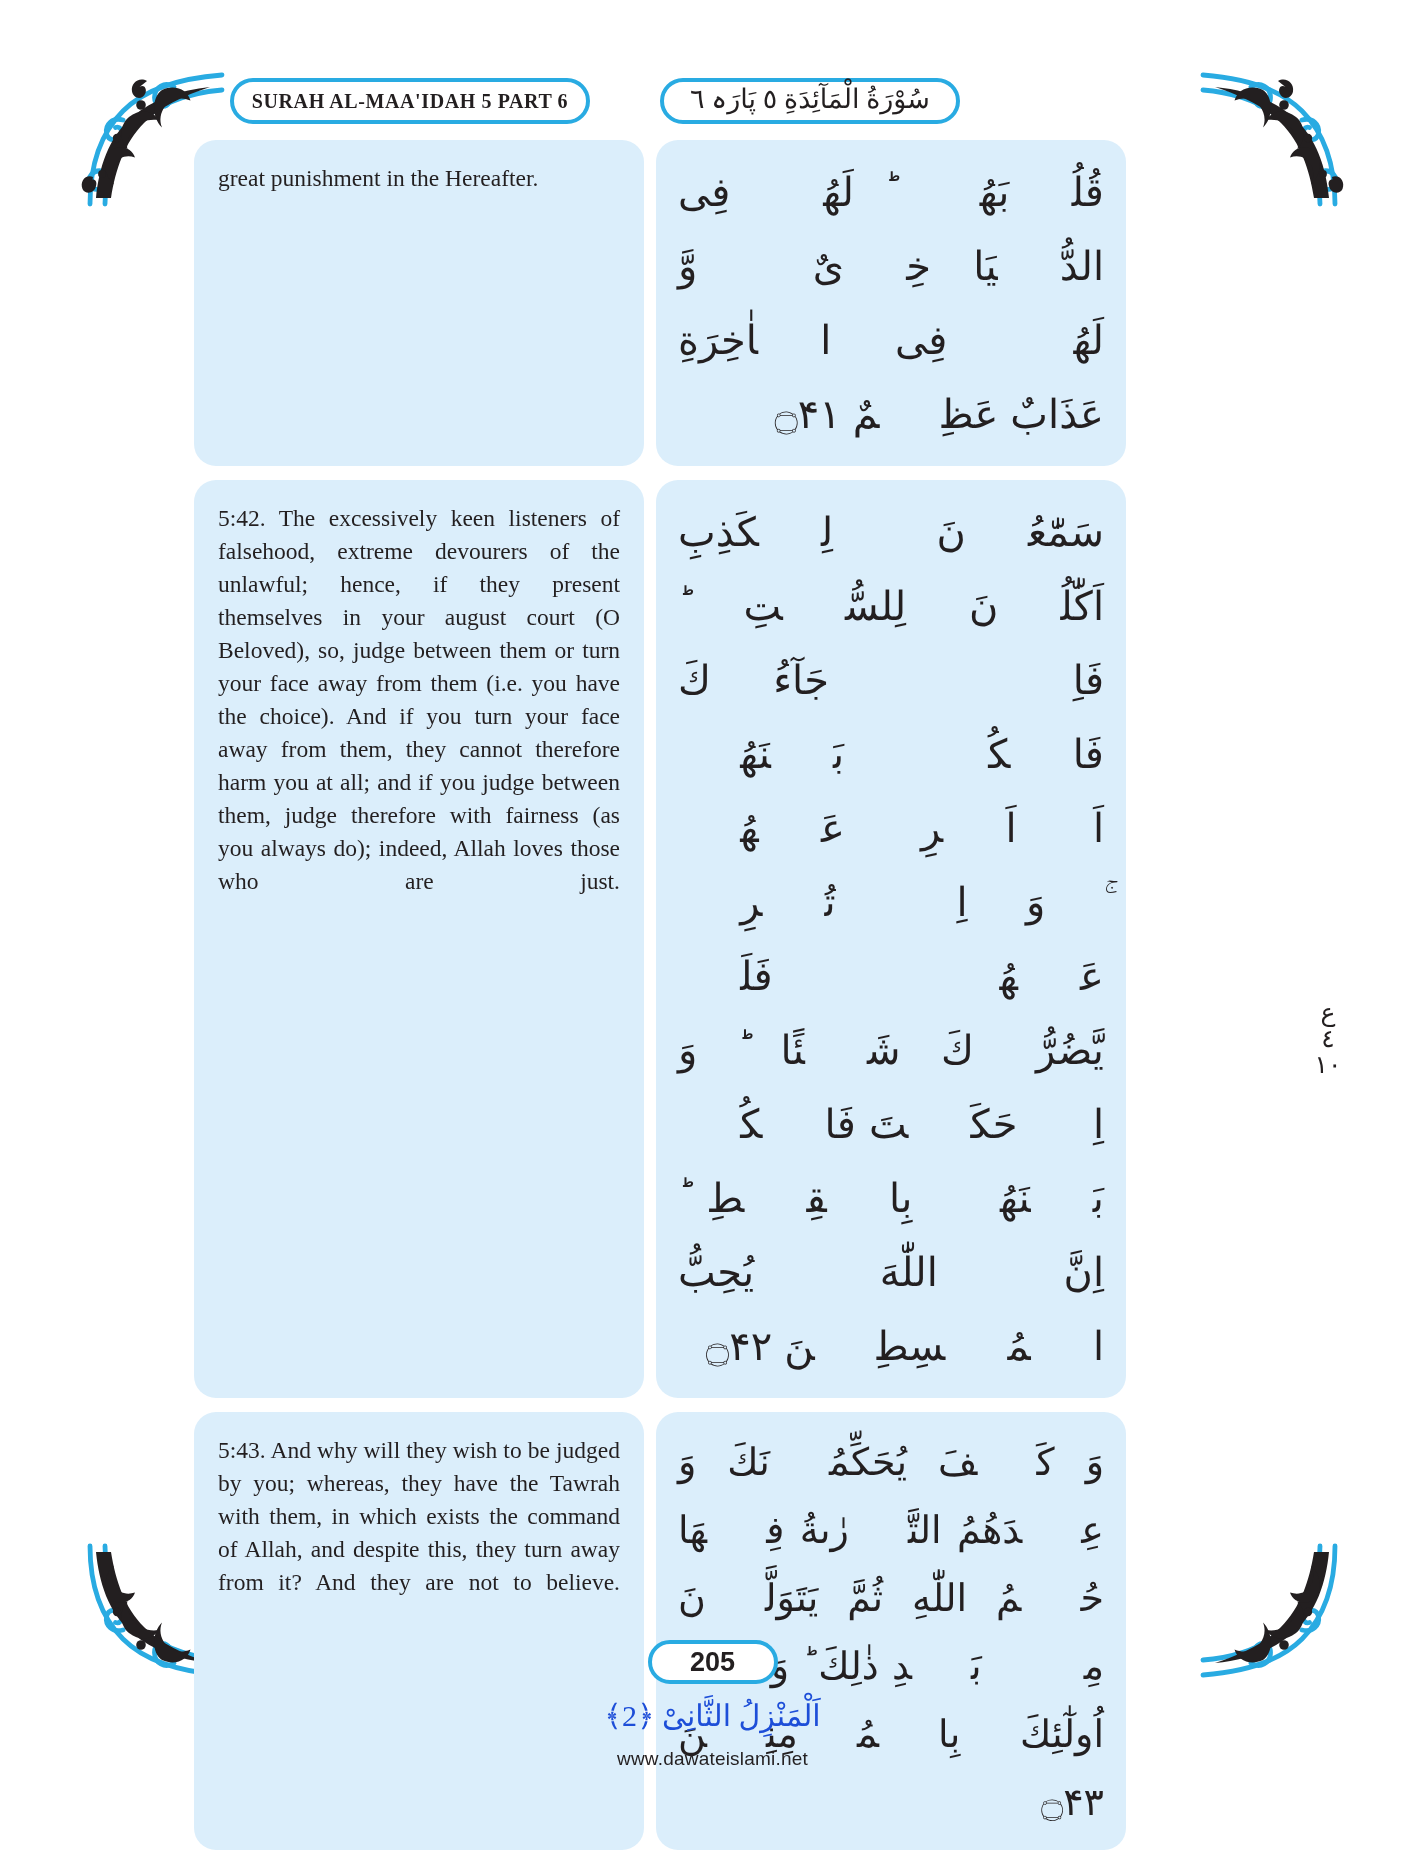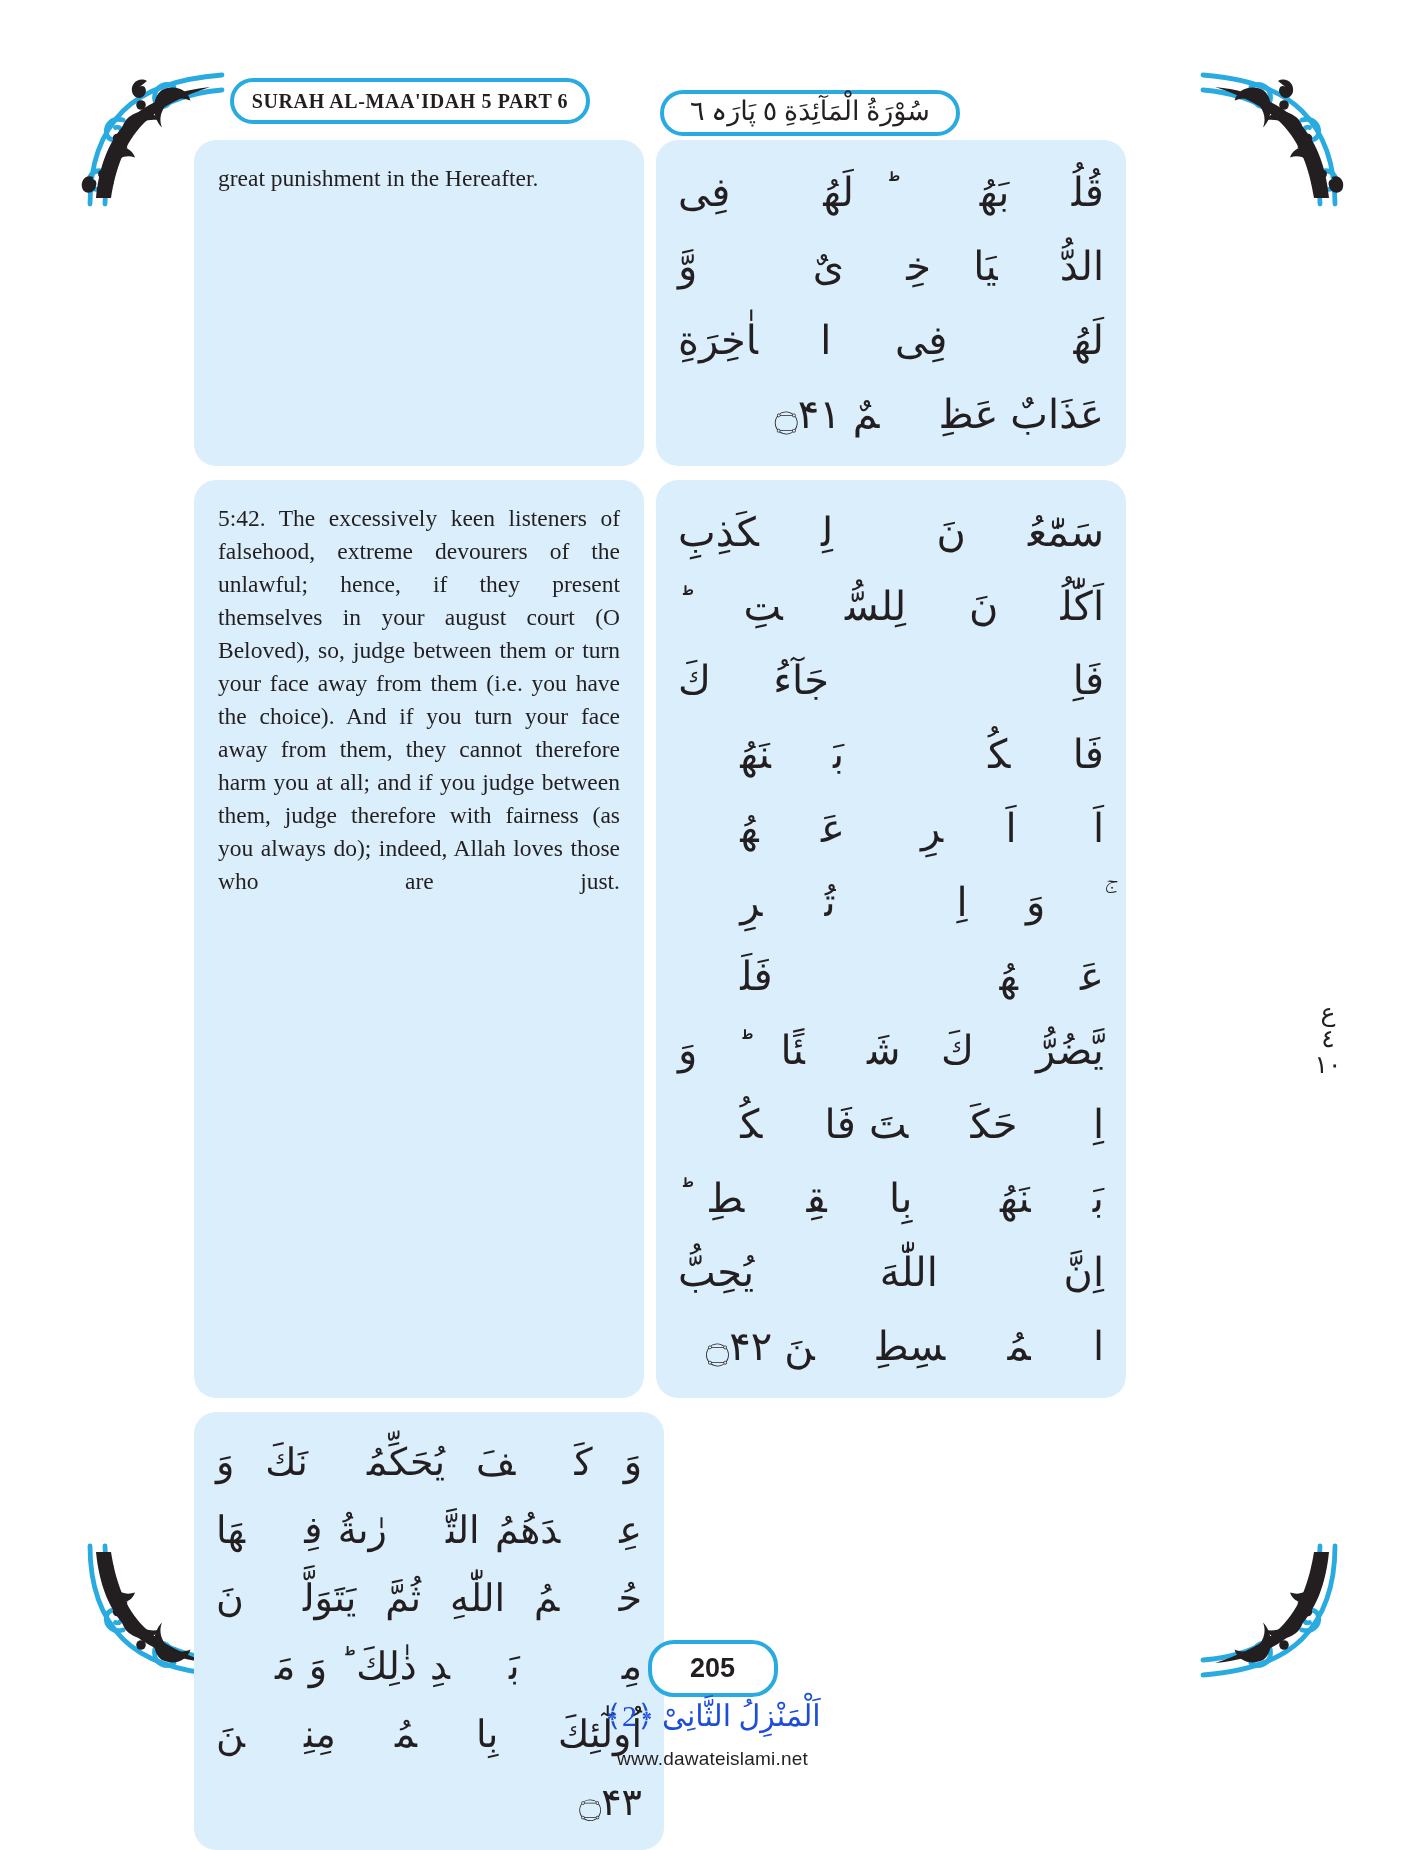--- a/index.html
+++ b/index.html
@@ -23,31 +23,31 @@
   .corner{position:absolute;width:150px;height:150px;}
   .corner svg{width:100%;height:100%;display:block;}
 
   
   .header-band{position:absolute;left:120px;right:136px;top:78px;height:48px;}
   .pill{
     position:absolute;top:0;height:46px;border:4px solid #29abe2;border-radius:26px;
     background:#ffffff;display:flex;align-items:center;justify-content:center;box-sizing:border-box;
   }
   .pill-en{left:110px;width:360px;}
-  .pill-ar{left:540px;width:300px;margin-top:12px;}
+  .pill-ar{left:540px;width:300px;}
   .pill-en .t{
     font-family:"Liberation Serif",serif;font-weight:bold;font-size:20px;
     letter-spacing:.6px;color:#231f20;white-space:nowrap;
   }
   .pill-ar .t{font-size:27px;color:#231f20;white-space:nowrap;direction:rtl;line-height:1;padding-bottom:4px;}
 
   
   .footer-band{position:absolute;left:120px;right:120px;top:1640px;height:52px;}
   .page-pill{
-    position:absolute;left:50%;transform:translateX(-50%);top:0;width:130px;height:57px;
+    position:absolute;left:50%;transform:translateX(-50%);top:0;width:130px;height:44px;
     border:4px solid #29abe2;border-radius:26px;background:#fff;
     display:flex;align-items:center;justify-content:center;box-sizing:border-box;
   }
   .page-pill .t{font-family:"Liberation Sans",sans-serif;font-weight:bold;font-size:27px;color:#231f20;}
   .manzil{position:absolute;left:0;right:0;top:1698px;text-align:center;font-size:30px;color:#1d4ed8;direction:rtl;}
   .site{position:absolute;left:0;right:0;top:1748px;text-align:center;
         font-family:Liberation Sans, sans-serif;font-size:19px;color:#231f20;letter-spacing:.2px;}
 
   
   .content{position:absolute;left:155px;top:140px;width:1060px;height:1470px;}
@@ -205,20 +205,23 @@
   <div class="row">
     <div class="cell en">
       <div class="en-text"><span class="vn">5:42.</span> <span>The excessively keen listeners of falsehood, extreme devourers of the unlawful; hence, if they present themselves in your august court (O Beloved), so, judge between them or turn your face away from them (i.e. you have the choice). And if you turn your face away from them, they cannot therefore harm you at all; and if you judge between them, judge therefore with fairness (as you always do); indeed, Allah loves those who are just.</span></div>
     </div>
     <div class="cell ar">
       <div class="ar-text">سَمّٰعُوۡنَ لِلۡكَذِبِ اَكّٰلُوۡنَ لِلسُّحۡتِ ؕ فَاِنۡ جَآءُوۡكَ فَاحۡكُمۡ بَیۡنَهُمۡ اَوۡ اَعۡرِضۡ عَنۡهُمۡ ۚ وَ اِنۡ تُعۡرِضۡ عَنۡهُمۡ فَلَنۡ یَّضُرُّوۡكَ شَیۡئًا ؕ وَ اِنۡ حَكَمۡتَ فَاحۡكُمۡ بَیۡنَهُمۡ بِالۡقِسۡطِ ؕ اِنَّ اللّٰهَ یُحِبُّ الۡمُقۡسِطِیۡنَ ۝۴۲</div>
     </div>
   </div>
 
   <div class="row">
+    <div class="cell en">
+      <div class="en-text"><span class="vn">5:43.</span> <span>And why will they wish to be judged by you; whereas, they have the Tawrah with them, in which exists the command of Allah, and despite this, they turn away from it? And they are not to believe.</span></div>
+    </div>
     <div class="cell ar">
       <div class="ar-text sz2">وَ كَیۡفَ یُحَكِّمُوۡنَكَ وَ عِنۡدَهُمُ التَّوۡرٰىةُ فِیۡهَا حُكۡمُ اللّٰهِ ثُمَّ یَتَوَلَّوۡنَ مِنۡۢ بَعۡدِ ذٰلِكَ ؕ وَ مَاۤ اُولٰٓئِكَ بِالۡمُؤۡمِنِیۡنَ ۝۴۳</div>
     </div>
   </div>
 
 </div>
 
 <div class="ruku">ع<br>٤<br>١٠</div>
 
 <div class="footer-band">

